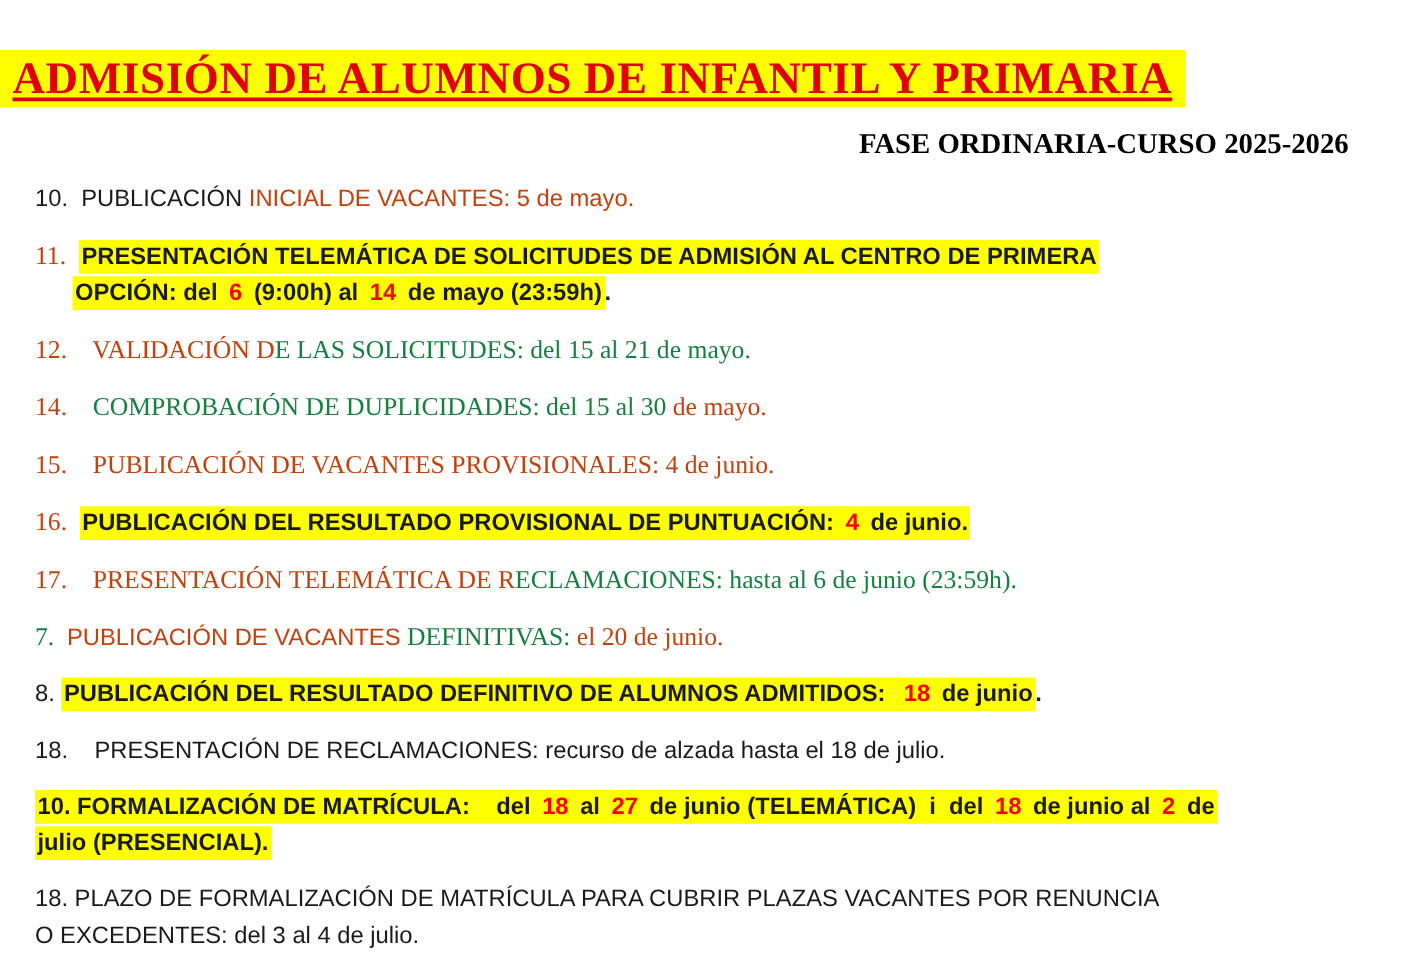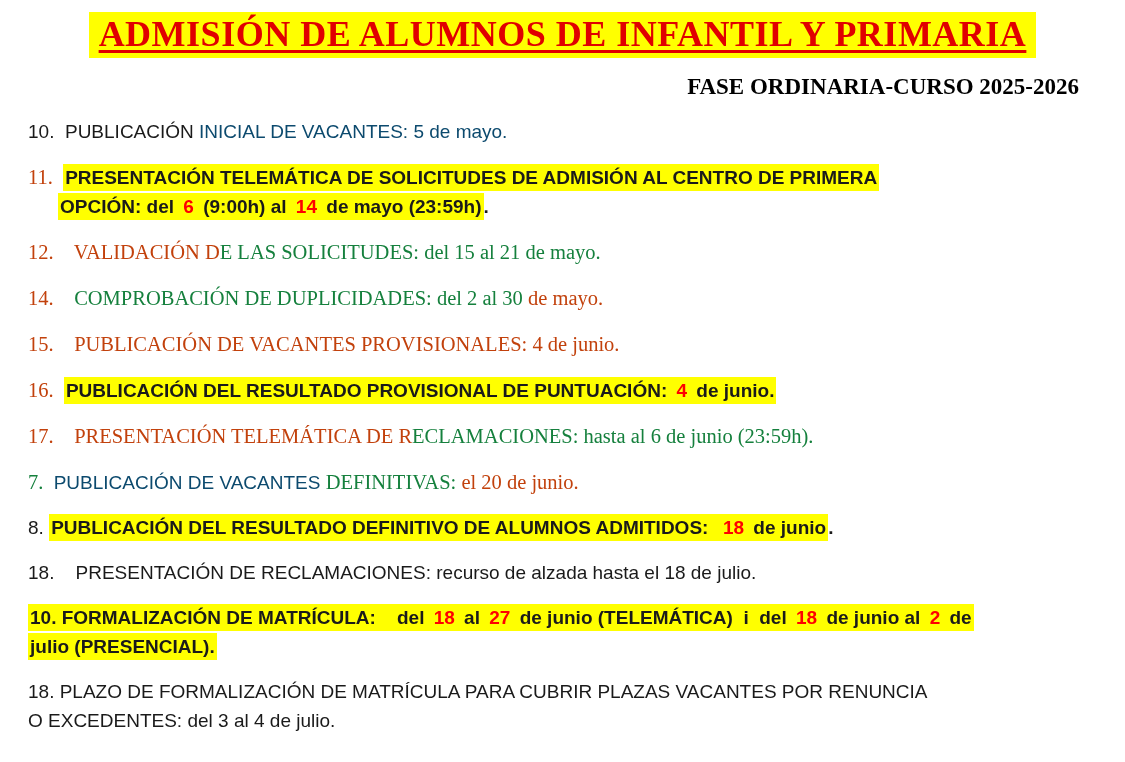--- a/index.html
+++ b/index.html
@@ -11,21 +11,21 @@
     overflow: hidden;
   }
   .page {
     width: 1125px;
     height: 762px;
     background: #ffffff;
     box-sizing: border-box;
     padding-top: 12px;
   }
   .title-wrap {
-    text-align: center;
+    margin-top: 28px;
   }
   .doc-title {
     display: inline-block;
     background: #ffff00;
     color: #e00000;
     font-family: "Liberation Serif", serif;
     font-weight: bold;
     font-size: 36px;
     letter-spacing: 0.5px;
     padding: 1px 10px 3px 10px;
@@ -71,39 +71,39 @@
     color: #c2410c;
   }
   .b { font-weight: bold; }
   .h {
     background: #ffff00;
     padding: 3px 2px;
     box-decoration-break: clone;
     -webkit-box-decoration-break: clone;
   }
   .c-red  { color: #ff0000; }
-  .c-red2 { color: #0c4a6e; }
+  .c-red2 { color: #c2410c; }
   .c-red3 { color: #15803d; }
 </style>
 </head>
 <body>
 
 <div class="page">
 
   <div class="title-wrap">
     <span class="doc-title">ADMISIÓN DE ALUMNOS DE INFANTIL Y PRIMARIA</span>
   </div>
 
   <div class="subtitle">FASE ORDINARIA-CURSO 2025-2026</div>
 
   <div class="doc-body" id="doc-body">
       <div class="para"><div class="line"><span class="f-sans">10.  PUBLICACIÓN </span><span class="f-sans c-red2">INICIAL DE VACANTES: 5 de mayo.</span></div></div>
       <div class="para"><div class="line"><span class="f-serif">11.  </span><span class="f-sans b h">PRESENTACIÓN TELEMÁTICA DE SOLICITUDES DE ADMISIÓN AL CENTRO DE PRIMERA</span></div><div class="line cont-indent"><span class="f-sans b h">OPCIÓN: del </span><span class="f-sans b h c-red">6</span><span class="f-sans b h"> (9:00h) al </span><span class="f-sans b h c-red">14</span><span class="f-sans b h"> de mayo (23:59h)</span><span class="f-sans b">.</span></div></div>
       <div class="para"><div class="line"><span class="f-serif">12.    VALIDACIÓN D</span><span class="f-serif c-red3">E LAS SOLICITUDES: del 15 al 21 de mayo.</span></div></div>
-      <div class="para"><div class="line"><span class="f-serif">14.    </span><span class="f-serif c-red3">COMPROBACIÓN DE DUPLICIDADES: del 2 al 30 </span><span class="f-serif">de mayo.</span></div></div>
+      <div class="para"><div class="line"><span class="f-serif">14.    </span><span class="f-serif c-red3">COMPROBACIÓN DE DUPLICIDADES: del 15 al 30 </span><span class="f-serif">de mayo.</span></div></div>
       <div class="para"><div class="line"><span class="f-serif">15.    PUBLICACIÓN DE VACANTES PROVISIONALES: 4 de junio.</span></div></div>
       <div class="para"><div class="line"><span class="f-serif">16.  </span><span class="f-sans b h">PUBLICACIÓN DEL RESULTADO PROVISIONAL DE PUNTUACIÓN: </span><span class="f-sans b h c-red">4</span><span class="f-sans b h"> de junio.</span></div></div>
       <div class="para"><div class="line"><span class="f-serif">17.    PRESENTACIÓN TELEMÁTICA DE R</span><span class="f-serif c-red3">ECLAMACIONES: hasta al 6 de junio (23:59h).</span></div></div>
       <div class="para"><div class="line"><span class="f-serif c-red3">7.  </span><span class="f-sans c-red2">PUBLICACIÓN DE VACANTES </span><span class="f-serif c-red3">DEFINITIVAS: </span><span class="f-serif">el 20 de junio.</span></div></div>
       <div class="para"><div class="line"><span class="f-sans">8. </span><span class="f-sans b h">PUBLICACIÓN DEL RESULTADO DEFINITIVO DE ALUMNOS ADMITIDOS:  </span><span class="f-sans b h c-red">18</span><span class="f-sans b h"> de junio</span><span class="f-sans b">.</span></div></div>
       <div class="para"><div class="line"><span class="f-sans">18.    PRESENTACIÓN DE RECLAMACIONES: recurso de alzada hasta el 18 de julio.</span></div></div>
       <div class="para"><div class="line"><span class="f-sans b h">10. FORMALIZACIÓN DE MATRÍCULA:    del </span><span class="f-sans b h c-red">18</span><span class="f-sans b h"> al </span><span class="f-sans b h c-red">27</span><span class="f-sans b h"> de junio (TELEMÁTICA)  i  del </span><span class="f-sans b h c-red">18</span><span class="f-sans b h"> de junio al </span><span class="f-sans b h c-red">2</span><span class="f-sans b h"> de</span></div><div class="line"><span class="f-sans b h">julio (PRESENCIAL).</span></div></div>
       <div class="para"><div class="line"><span class="f-sans">18. PLAZO DE FORMALIZACIÓN DE MATRÍCULA PARA CUBRIR PLAZAS VACANTES POR RENUNCIA</span></div><div class="line"><span class="f-sans">O EXCEDENTES: del 3 al 4 de julio.</span></div></div>
     </div>
 

